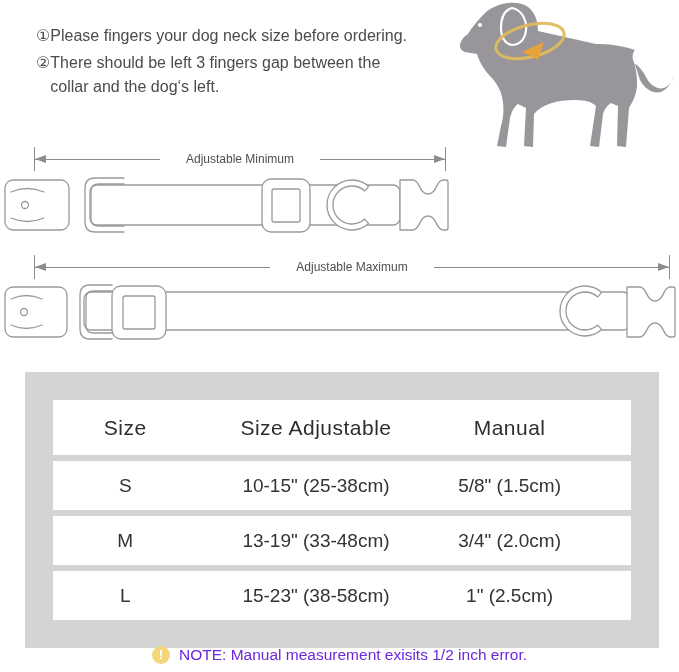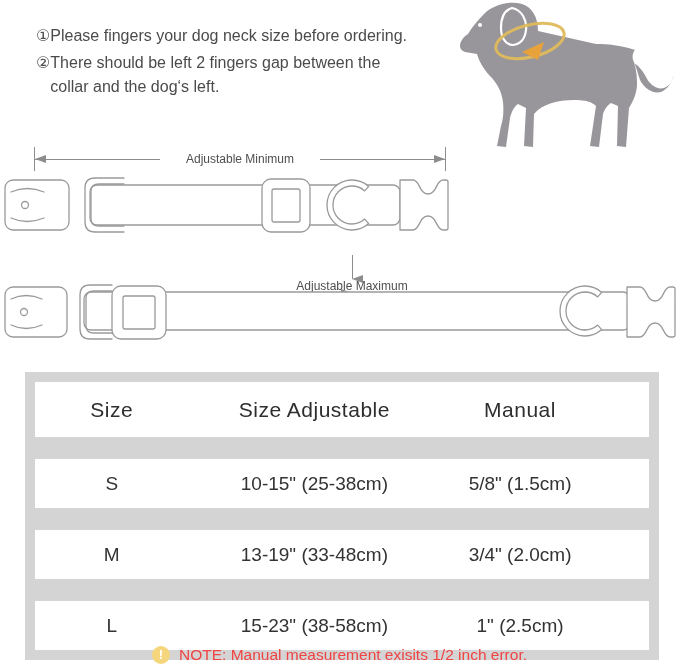--- a/index.html
+++ b/index.html
@@ -14,53 +14,53 @@
   
   .dim{position:absolute;display:flex;align-items:center;}
   .dim .tick{flex:0 0 auto;width:1px;height:24px;background:#8c8c8c;}
   .dim .dline{flex:1;height:1px;background:#8c8c8c;position:relative;}
   .dim .dline.l::before{content:"";position:absolute;left:0;top:-4px;width:0;height:0;
     border-top:4.5px solid transparent;border-bottom:4.5px solid transparent;border-right:11px solid #8c8c8c;}
   .dim .dline.r::after{content:"";position:absolute;right:0;top:-4px;width:0;height:0;
     border-top:4.5px solid transparent;border-bottom:4.5px solid transparent;border-left:11px solid #8c8c8c;}
   .dim .dim-label{flex:0 0 auto;padding:0 26px;font-size:12px;color:#4f4f4f;white-space:nowrap;}
   #dim-min{left:34px;top:147px;width:412px;}
-  #dim-max{left:34px;top:255px;width:636px;flex-direction:column;}
+  #dim-max{left:34px;top:255px;width:636px;}
   
   #collar-min{position:absolute;left:0;top:176px;}
   #collar-max{position:absolute;left:0;top:283px;}
   #dog{position:absolute;left:440px;top:0;}
   .stroke{fill:none;stroke:#9a9a9a;stroke-width:1.3;stroke-linejoin:round;stroke-linecap:round;}
   .wfill{fill:#ffffff;stroke:#9a9a9a;stroke-width:1.3;stroke-linejoin:round;}
   
   #size-table{position:absolute;left:25px;top:372px;width:634px;box-sizing:border-box;
-    background:#d4d4d4;padding:10px;display:flex;flex-direction:column;gap:22px;}
+    background:#d4d4d4;padding:28px;display:flex;flex-direction:column;gap:6px;}
   .trow{background:#ffffff;display:grid;grid-template-columns:25% 41% 26%;align-items:center;text-align:center;}
   .trow.head{height:55px;font-size:21px;letter-spacing:.5px;color:#2e2e2e;}
   .trow.body{height:49px;font-size:19px;color:#333333;}
   
   #note{position:absolute;left:0;top:646px;width:100%;display:flex;justify-content:center;align-items:center;gap:9px;}
   .note-icon{flex:0 0 auto;width:18px;height:18px;border-radius:50%;background:#f5d67c;color:#ffffff;
     font-weight:bold;font-size:13px;line-height:18px;text-align:center;}
-  .note-text{font-size:15.5px;color:#ef4444;}
+  .note-text{font-size:15.5px;color:#6d28d9;}
 </style>
 </head>
 <body>
 
 <div id="page">
 
   <div id="instructions">
     <div class="instr">
       <span class="bullet">①</span>
       <span class="text">Please fingers your dog neck size before ordering.</span>
     </div>
     <div class="instr">
       <span class="bullet">②</span>
       <span class="text">
-        <span style="display:block">There should be left 2 fingers gap between the</span>
+        <span style="display:block">There should be left 3 fingers gap between the</span>
         <span style="display:block">collar and the dog‘s left.</span>
       </span>
     </div>
   </div>
 
   <svg id="dog" width="239" height="158" viewBox="0 0 239 158">
     <path fill="#98969a" d="
       M28,34 C23,37 20,42 20,46 C20,49 22,51 25,52 L37,54
       C40,64 46,72 52,78 C58,85 62,93 63,102 C64,112 63,120 61,126
       L57,146 L66,147 L70,118 C72,110 75,106 78,104 L86,108

